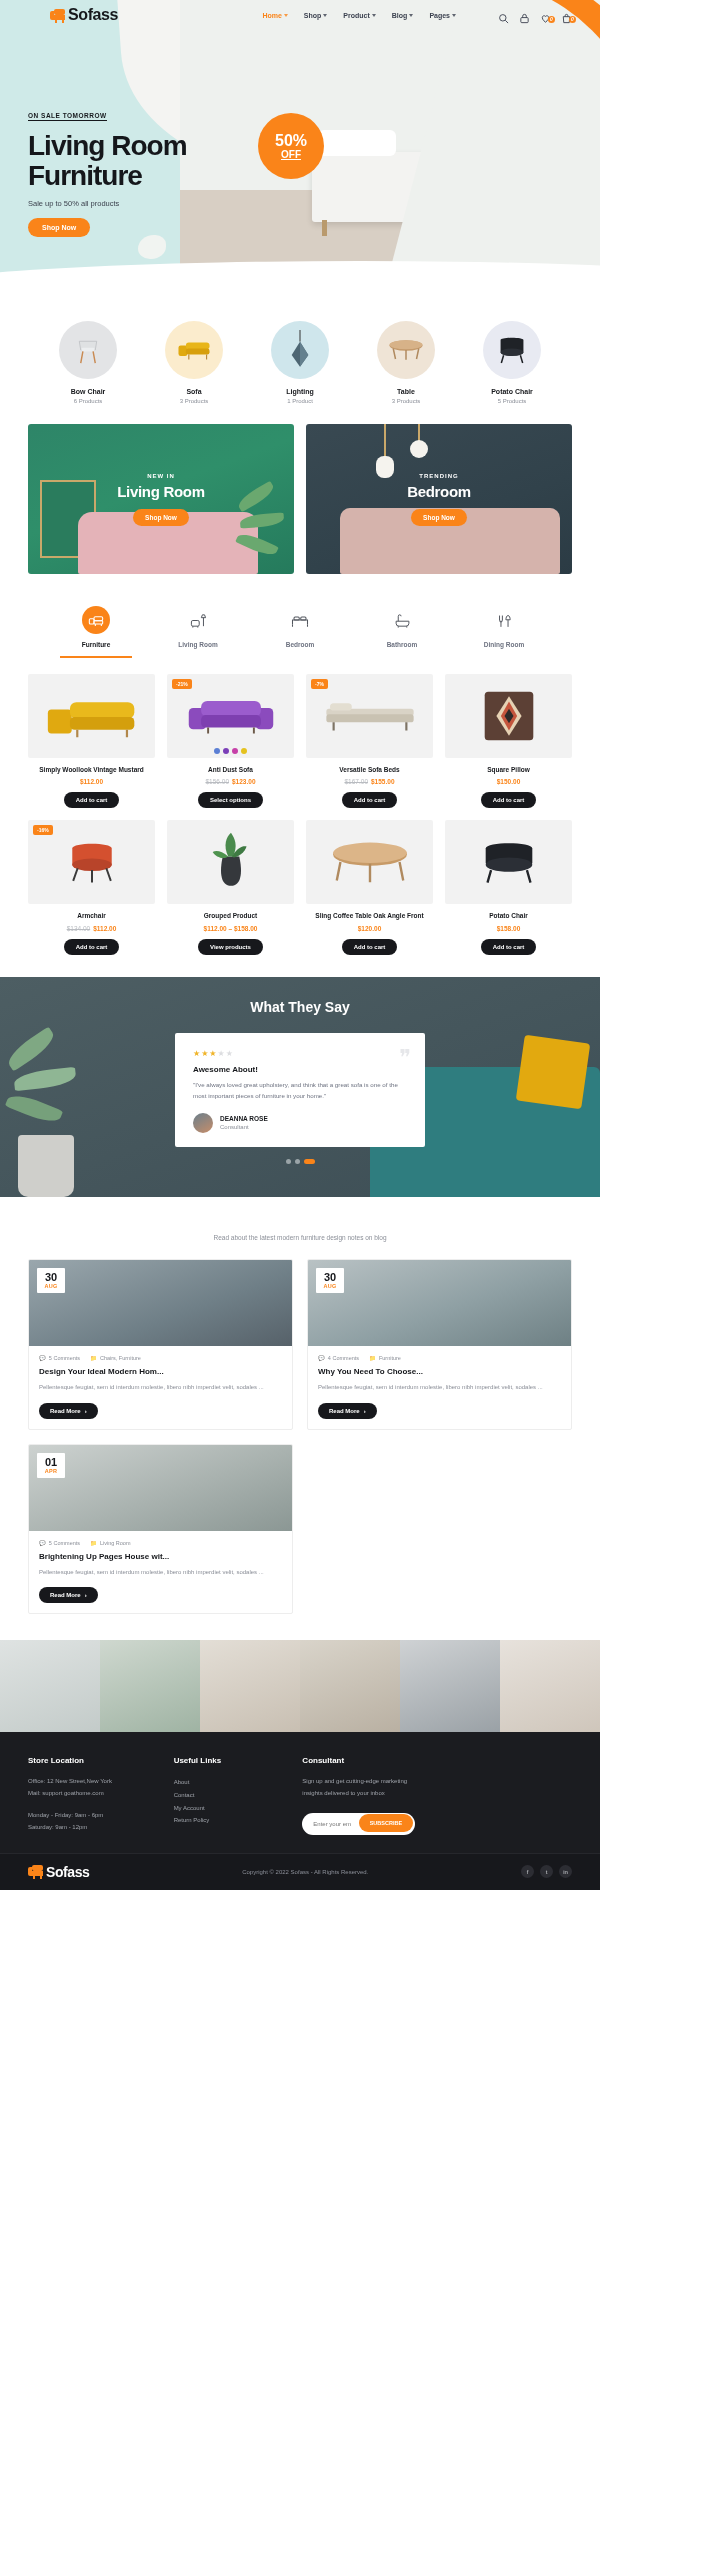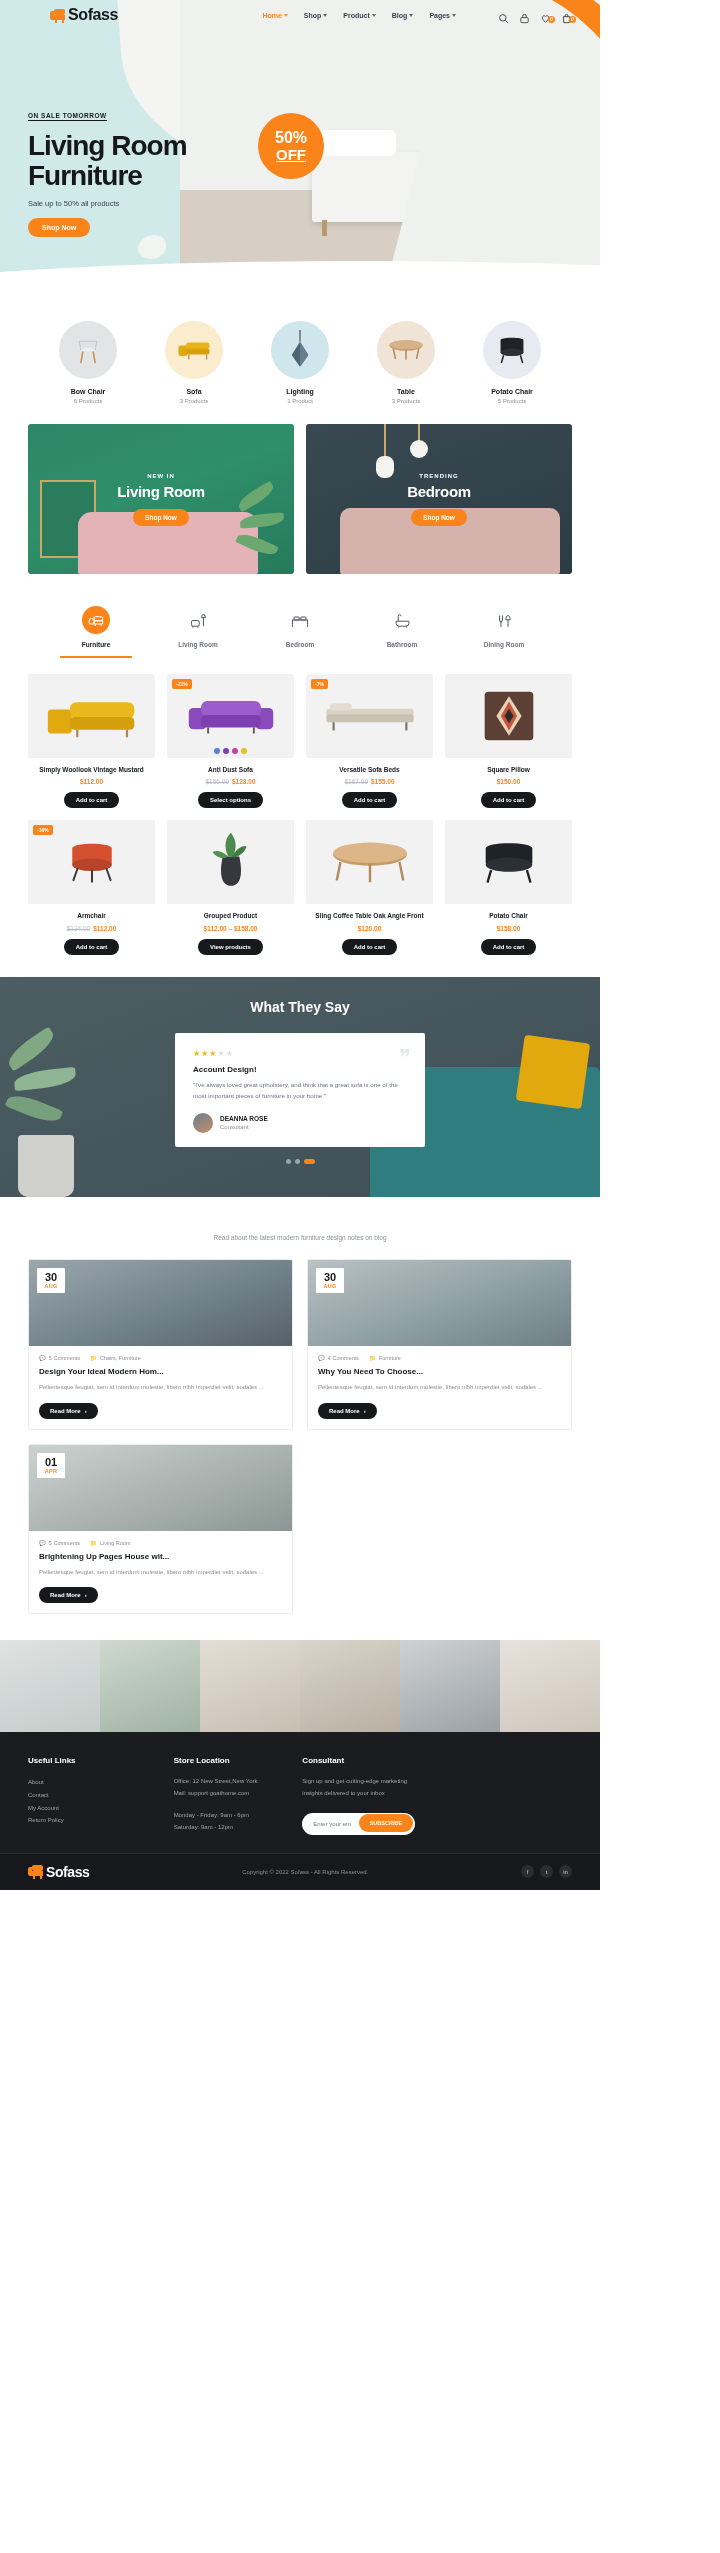--- a/index.html
+++ b/index.html
@@ -44,21 +44,21 @@
   .nic { width:11px; height:11px; position:relative; cursor:pointer; }
   .badge { position:absolute; right:-4px; bottom:-2px; background:#fa8419; color:#fff; font-size:5px; width:7px;height:7px;border-radius:50%; display:flex;align-items:center;justify-content:center; font-weight:700; }
 
   .hero-copy { position:relative; z-index:15; margin:74px 0 0 28px; width:250px; }
   .eyebrow { font-size:6.5px; font-weight:700; letter-spacing:.5px; color:#16181c; border-bottom:1px solid #16181c; display:inline-block; padding-bottom:1px; }
   .hero-h1 { font-size:28px; line-height:1.08; font-weight:700; letter-spacing:-1px; margin-top:9px; color:#15171b; }
   .hero-sub { font-size:7.5px; color:#3d434f; margin-top:8px; }
   .btn-orange { display:inline-block; margin-top:10px; background:#fa8419; color:#fff; font-size:7px; font-weight:600; padding:6px 14px; border-radius:12px; border:0; cursor:pointer; }
   .badge-50 { position:absolute; z-index:16; left:258px; top:113px; width:66px;height:66px;border-radius:50%; background:#fa8419; color:#fff; display:flex;flex-direction:column;align-items:center;justify-content:center; }
   .badge-50 b { font-size:16px; line-height:1; font-weight:700; }
-  .badge-50 span { font-size:15px; font-weight:600;text-decoration:underline; }
+  .badge-50 span { font-size:10px; font-weight:600;text-decoration:underline; }
   .blob { position:absolute; left:138px; bottom:34px; width:28px; height:24px; background:#f1f4f1; border-radius:60% 40% 55% 45%; z-index:14; }
   .dots { position:absolute; z-index:16; left:216px; bottom:12px; display:flex; gap:4px; }
   .dot { width:5px;height:5px;border-radius:50%;background:#fff;opacity:.55; cursor:pointer; }
   .dot.on { opacity:1; }
 
   
   .cats { display:flex; justify-content:center; gap:16px; padding:28px 0 14px; }
   .cat { width:90px; text-align:center; cursor:pointer; }
   .cat-circ { width:58px;height:58px;border-radius:50%; margin:0 auto; position:relative; overflow:hidden; display:flex;align-items:center;justify-content:center; }
   .cat-name { font-size:7px; font-weight:700; margin-top:9px; color:#16181c; }
@@ -546,21 +546,21 @@
     <div class="testi-plant">
       <div class="leaf" style="left:0;top:8px;width:54px;height:18px;transform:rotate(-34deg);background:#7fa883"></div>
       <div class="leaf" style="left:10px;top:38px;width:62px;height:18px;transform:rotate(-6deg);background:#8fb694"></div>
       <div class="leaf" style="left:2px;top:68px;width:56px;height:17px;transform:rotate(22deg);background:#76a07b"></div>
     </div>
     <div class="testi-pot"></div>
     <div class="testi-h">What They Say</div>
     <div class="testi-card">
       <div class="quote">❞</div>
       <div class="stars">★★★<span class="off">★★</span></div>
-      <div class="t-title">Account Design!</div>
+      <div class="t-title">Awesome About!</div>
       <div class="t-body">"I've always loved great upholstery, and think that a great sofa is one of the most important pieces of furniture in your home."</div>
       <div class="t-person">
         <div class="t-av"></div>
         <div>
           <div class="t-nm">DEANNA ROSE</div>
           <div class="t-role">Consultant</div>
         </div>
       </div>
     </div>
     <div class="testi-dots">
@@ -638,33 +638,33 @@
     <div class="gal" style="background:linear-gradient(160deg,#cfd8cf,#9fb3a3)"></div>
     <div class="gal" style="background:linear-gradient(160deg,#e3ded6,#c8bfb2)"></div>
     <div class="gal" style="background:linear-gradient(160deg,#d9d4ca,#b9b0a2)"></div>
     <div class="gal" style="background:linear-gradient(160deg,#cfd2d4,#9aa1a6)"></div>
     <div class="gal" style="background:linear-gradient(160deg,#e7e2dc,#cfc6bb)"></div>
   </section>
 
   <footer class="footer">
 
     <div>
+      <div class="f-h">Store Location</div>
+      <div class="f-t">Office: 12 New Street,New York</div>
+      <div class="f-t">Mail: support goathome.com</div>
+      <div class="f-t" style="margin-top:10px">Monday - Friday: 9am - 6pm</div>
+      <div class="f-t">Saturday: 9am - 12pm</div>
+    </div>
+
+    <div>
       <div class="f-h">Useful Links</div>
       <div class="f-li">About</div>
       <div class="f-li">Contact</div>
       <div class="f-li">My Account</div>
       <div class="f-li">Return Policy</div>
-    </div>
-
-    <div>
-      <div class="f-h">Store Location</div>
-      <div class="f-t">Office: 12 New Street,New York</div>
-      <div class="f-t">Mail: support goathome.com</div>
-      <div class="f-t" style="margin-top:10px">Monday - Friday: 9am - 6pm</div>
-      <div class="f-t">Saturday: 9am - 12pm</div>
     </div>
 
     <div>
       <div class="f-h">Consultant</div>
       <div class="f-t">Sign up and get cutting-edge marketing insights delivered to your inbox</div>
       <div class="f-news">
         <input class="f-input" placeholder="Enter your email" style="">
         <button class="f-sub">SUBSCRIBE</button>
       </div>
     </div>

